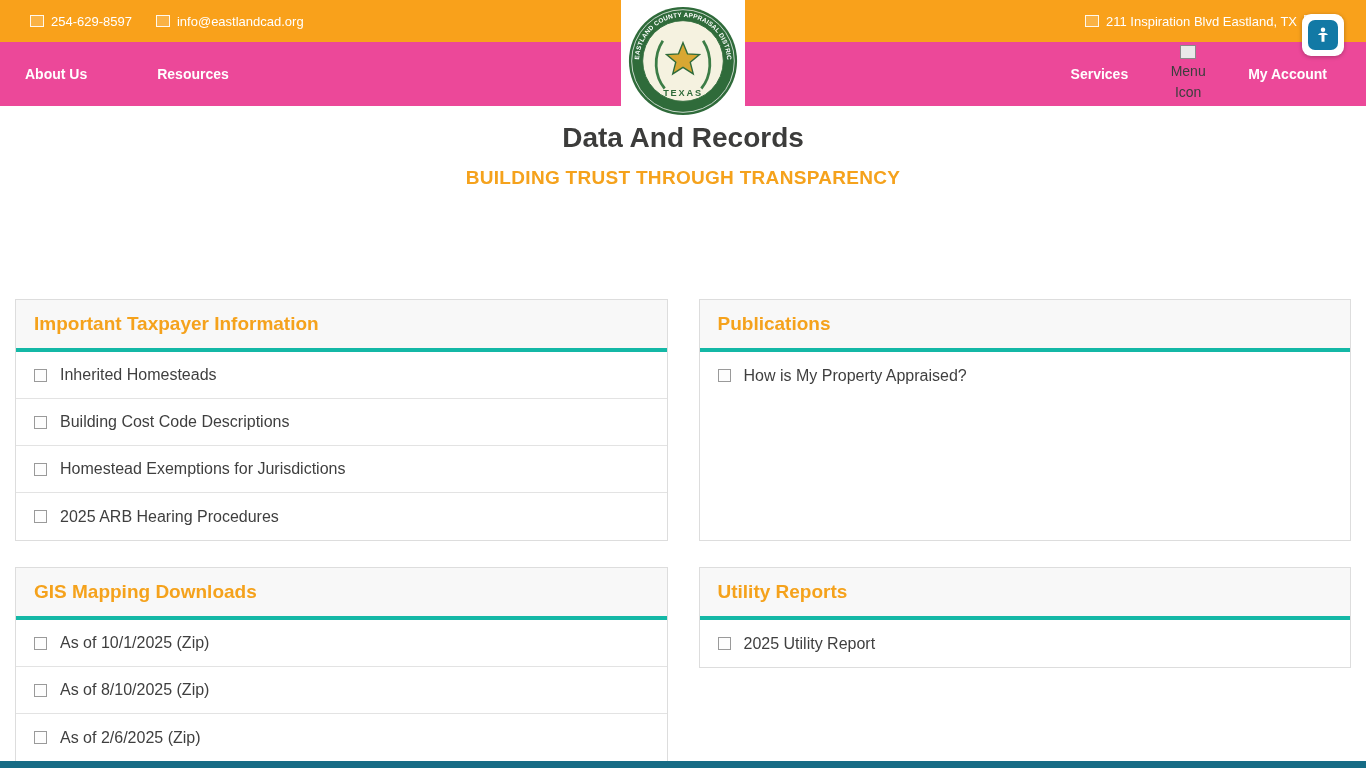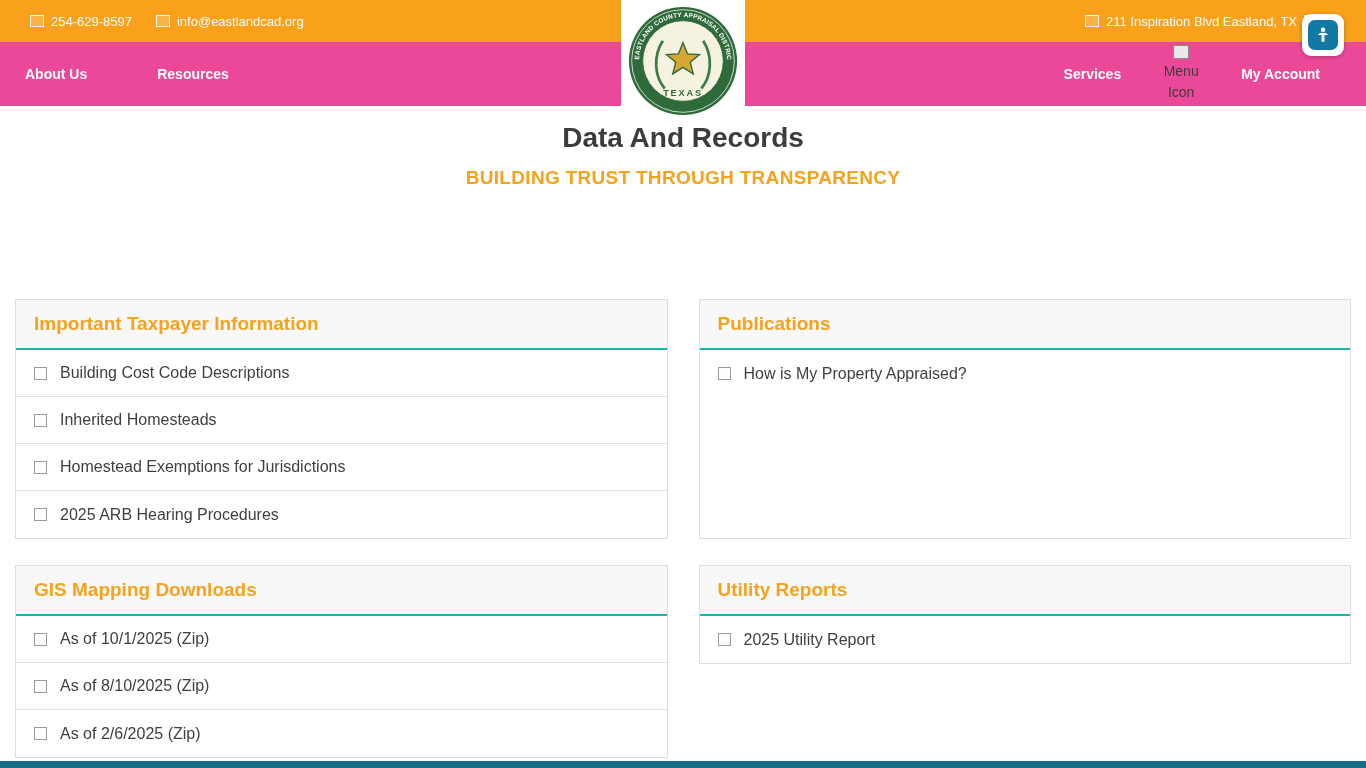--- a/index.html
+++ b/index.html
@@ -15,21 +15,21 @@
   .contact-item { display:flex; align-items:center; gap:7px; color:#ffffff;
                   font-size:13px; font-weight:normal; text-decoration:none; }
   .img-ph { width:14px; height:12px; border:1px solid rgba(255,255,255,.9);
             background:rgba(255,255,255,.18); display:inline-block; flex:0 0 auto; }
 
   
   .nav { height:64px; background:#ec4899; display:flex; align-items:center;
          padding:0 25px; position:relative; z-index:4; }
   .nav a { color:#ffffff; font-weight:bold; font-size:14px; text-decoration:none; }
   .nav-left { display:flex; gap:70px; }
-  .nav-right { margin-left:auto; display:flex; align-items:center; gap:34px; margin-right:21px; }
+  .nav-right { margin-left:auto; display:flex; align-items:center; gap:34px; margin-right:14px; }
   .menu-icon-block { width:52px; display:flex; flex-direction:column; align-items:center;
                      text-align:center; color:#3b3e3d; font-size:14px; line-height:1.5; }
   .menu-ph { width:16px; height:14px; border:1px solid #8a8a8a; background:#e9e9e9; margin-bottom:2px; }
 
   
   .logo-box { position:absolute; left:50%; top:0; transform:translateX(-50%);
               width:124px; height:121px; background:#ffffff; z-index:10;
               display:flex; align-items:center; justify-content:center; cursor:pointer; }
 
   
@@ -43,21 +43,21 @@
   
   main { padding-top:16px; }
   .page-title { text-align:center; font-size:28px; font-weight:bold; color:#3C3C3B; margin-bottom:13px; }
   .page-subtitle { text-align:center; font-size:19px; font-weight:bold; color:#F5A21C;
                    letter-spacing:.3px; margin-bottom:110px; }
 
   .cards { display:grid; grid-template-columns:1fr 1fr; column-gap:31px; row-gap:26px;
            margin:0 15px; align-items:stretch; }
   .card { border:1px solid #dddddd; background:#ffffff; }
   .card.self-start { align-self:start; }
-  .card-header { background:#f8f8f8; border-bottom:2px solid #14b8a6; padding:13px 18px; }
+  .card-header { background:#f8f8f8; border-bottom:4px solid #14b8a6; padding:13px 18px; }
   .card-header h2 { font-size:19px; font-weight:bold; color:#F5A21C; }
   .card-list { list-style:none; }
   .card-row { display:flex; align-items:center; gap:13px; padding:0 18px; height:47px;
               border-bottom:1px solid #e3e3e3; cursor:pointer; }
   .card-row:last-child { border-bottom:none; }
   .doc-ph { width:13px; height:13px; border:1px solid #9a9a9a; background:#fdfdfd; flex:0 0 auto; }
   .row-link { font-size:16px; color:#3F3F3F; text-decoration:none; }
 
   
   .footer-bar { position:absolute; left:0; bottom:0; width:100%; height:7px;
@@ -134,28 +134,28 @@
 
     <div class="cards">
 
       <section class="card">
         <header class="card-header">
           <h2>Important Taxpayer Information</h2>
         </header>
         <ul class="card-list">
           <li class="card-row">
             <span class="doc-ph"></span>
+            <a class="row-link">Inherited Homesteads</a>
+          </li>
+          <li class="card-row">
+            <span class="doc-ph"></span>
             <a class="row-link">Building Cost Code Descriptions</a>
           </li>
           <li class="card-row">
             <span class="doc-ph"></span>
-            <a class="row-link">Inherited Homesteads</a>
-          </li>
-          <li class="card-row">
-            <span class="doc-ph"></span>
             <a class="row-link">Homestead Exemptions for Jurisdictions</a>
           </li>
           <li class="card-row">
             <span class="doc-ph"></span>
             <a class="row-link">2025 ARB Hearing Procedures</a>
           </li>
         </ul>
       </section>
 
       <section class="card">

